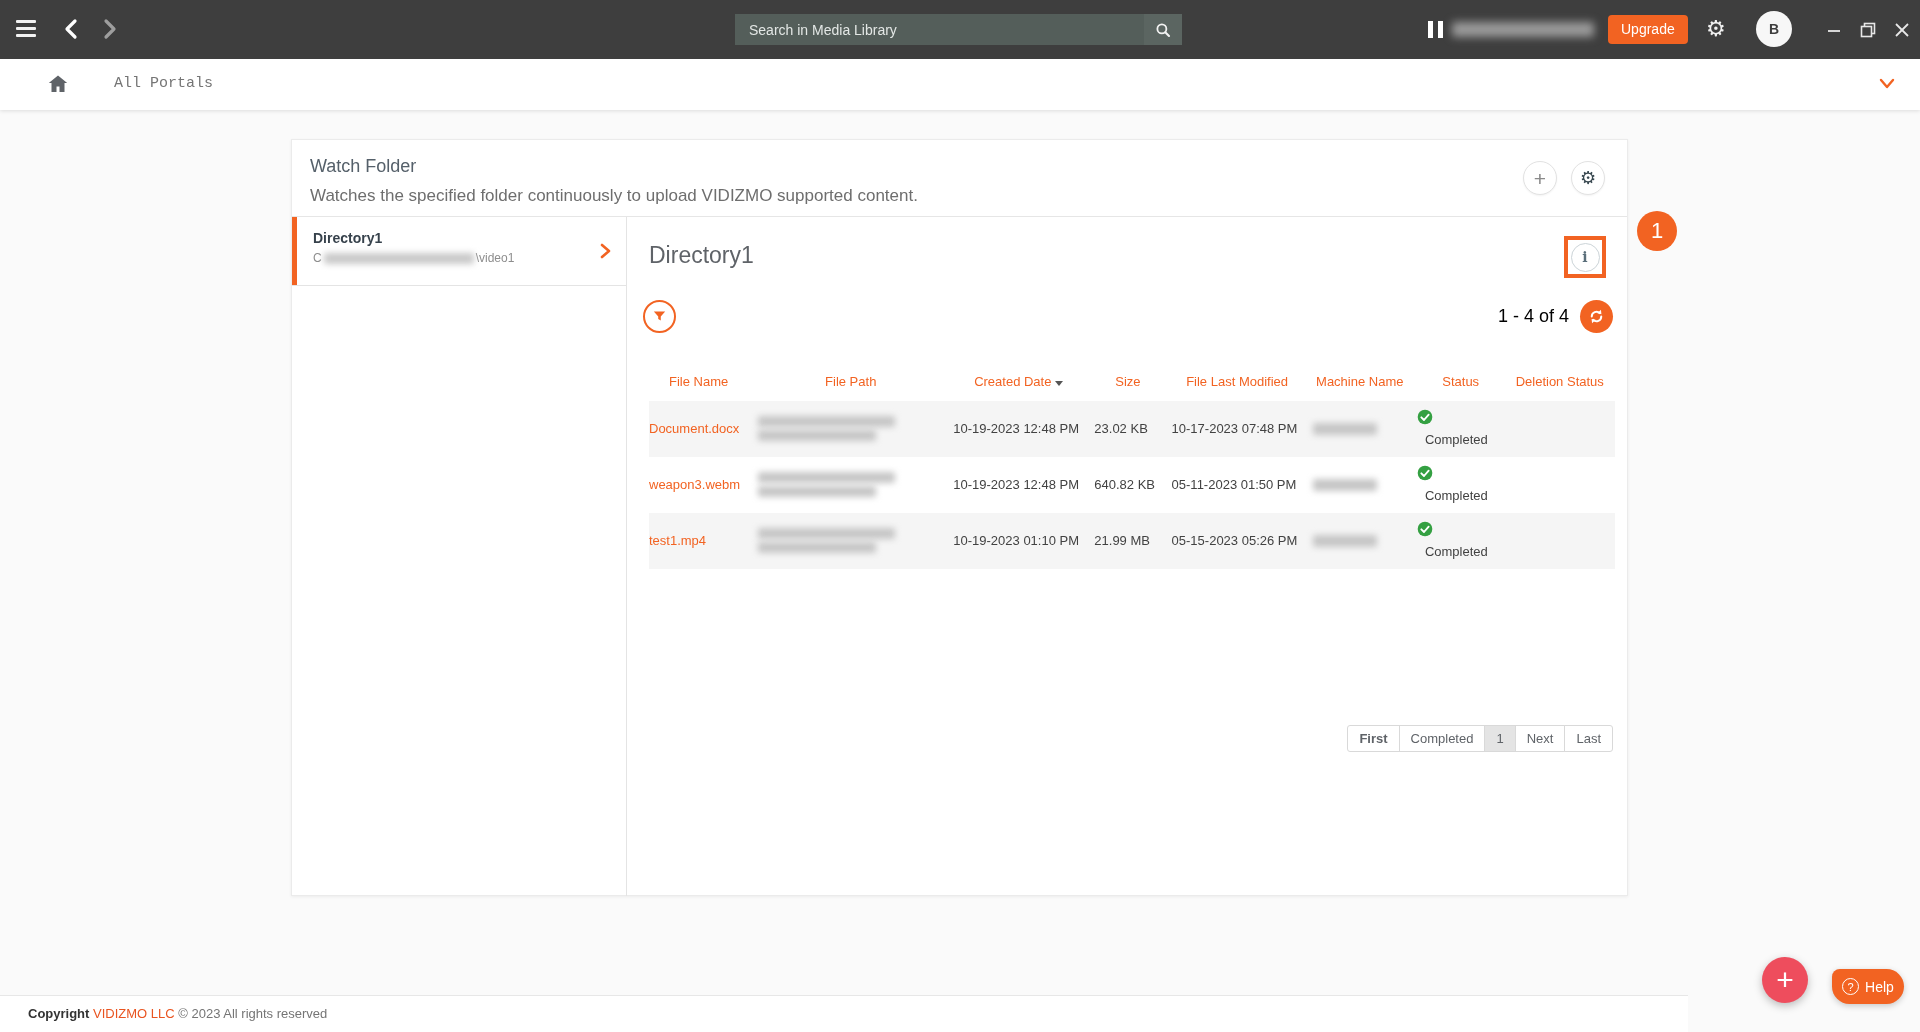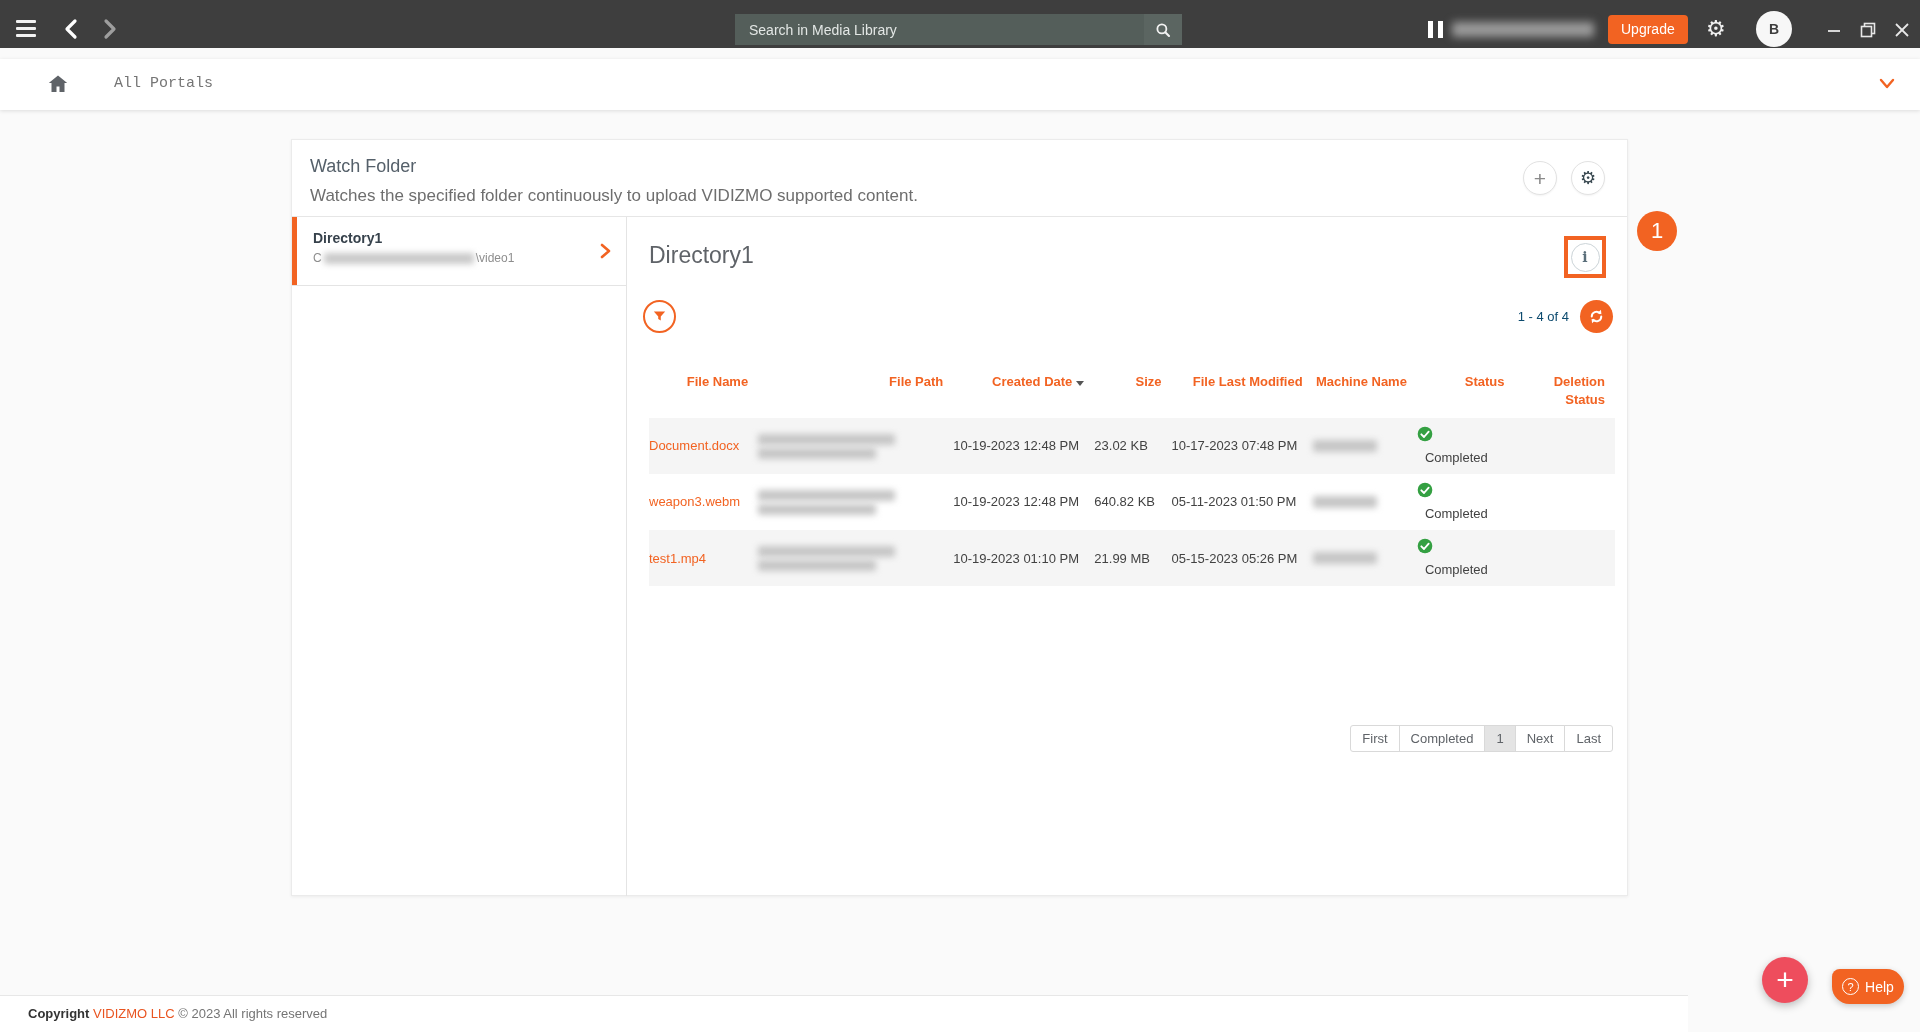--- a/index.html
+++ b/index.html
@@ -1,20 +1,20 @@
 <!DOCTYPE html>
 <html><head>
 <meta charset="utf-8">
 <style>
   * { margin:0; padding:0; box-sizing:border-box; }
   html,body { width:1920px; height:1032px; overflow:hidden;
     font-family:"Liberation Sans","DejaVu Sans",sans-serif; background:#fafafa; }
 
   
-  .topbar { position:absolute; left:0; top:0; width:1920px; height:48px; background:#3e3e3e; z-index:30; }
+  .topbar { position:absolute; left:0; top:0; width:1920px; height:59px; background:#3e3e3e; z-index:30; }
   .topbar .abs { position:absolute; }
   .hamburger { left:16px; top:20px; width:22px; height:18px; cursor:pointer; }
   .hamburger span { display:block; width:20px; height:3px; background:#f2f2f2; border-radius:1px; margin-bottom:4px; }
   .nav-chev { top:17px; width:24px; height:24px; cursor:pointer; }
   .search-wrap { left:735px; top:14px; width:447px; height:31px; display:flex; background:#545e5a; }
   .search-wrap input { flex:1; background:transparent; border:none; outline:none; color:#f0f0f0;
     font-size:14px; padding:0 14px; font-family:inherit; }
   .search-wrap input::placeholder { color:#e3e7e5; opacity:1; }
   .search-btn { width:38px; height:31px; background:#5b6561; display:flex; align-items:center; justify-content:center; cursor:pointer; }
   .pause-icon { left:1428px; top:21px; width:15px; height:17px; display:flex; gap:5px; }
@@ -66,43 +66,43 @@
   .panel-title { position:absolute; left:22px; top:25px; font-size:23px; font-weight:400; color:#5f6368; }
   .info-highlight { position:absolute; right:21px; top:19px; width:42px; height:42px; background:#fff;
     border:4px solid #f26322; display:flex; align-items:center; justify-content:center; cursor:pointer; }
   .info-circle { width:29px; height:29px; border-radius:50%; border:1px solid #ccd4d8; display:flex;
     align-items:center; justify-content:center; font-family:"DejaVu Serif",serif; font-weight:bold;
     font-size:14px; color:#5a6e7a; }
   .panel-toolbar { position:absolute; left:0; right:0; top:83px; height:34px; }
   .filter-btn { position:absolute; left:16px; top:0; width:33px; height:33px; border-radius:50%;
     border:2.5px solid #f26322; display:flex; align-items:center; justify-content:center; cursor:pointer; background:#fff; }
   .range-group { position:absolute; right:14px; top:0; display:flex; align-items:center; gap:11px; }
-  .range-label { font-size:13px; color:#0c4a6e; }
+  .range-label { font-size:18px; color:#000000; }
   .refresh-btn { width:33px; height:33px; border-radius:50%; background:#f26322; display:flex;
     align-items:center; justify-content:center; cursor:pointer; }
 
   
   .tbl { position:absolute; left:22px; top:150px; width:966px; border-collapse:collapse; table-layout:fixed; }
-  .tbl th { text-align:right; vertical-align:top; font-size:13px; font-weight:700; color:#f26322;
+  .tbl th { text-align:center; vertical-align:top; font-size:13px; font-weight:400; color:#f26322;
     padding:6px 10px 10px 0; line-height:1.35;margin-left:44px; }
   .tbl td { font-size:13px; color:#424242; padding:8px 10px 8px 0; vertical-align:middle; line-height:1.35; height:55px; }
   .tbl tr.stripe td { background:#f5f5f5; }
   .sort-caret { display:inline-block; width:0; height:0; border-left:4px solid transparent;
     border-right:4px solid transparent; border-top:5px solid #555; margin-left:4px; }
   .file-link { color:#f26322; text-decoration:none; word-break:break-all; cursor:pointer; }
   .redact-line { width:137px; height:11px; background:#c6c6c6; filter:blur(3px); border-radius:2px; margin:3px 0; }
   .redact-line.short { width:118px; }
   .redact-machine { width:64px; height:12px; background:#c6c6c6; filter:blur(3px); border-radius:2px; }
   .status-cell .txt { display:block; margin-top:2px;margin-left:8px; }
 
   
   .pager { position:absolute; right:14px; top:508px; display:flex; }
   .pager .pg { border:1px solid #d9d9d9; background:#fff; color:#5f6368; font-size:13px; font-family:inherit;
     padding:5px 11px; cursor:pointer; margin-left:-1px; }
-  .pager .pg:first-child { border-radius:3px 0 0 3px; margin-left:16px; }
+  .pager .pg:first-child { border-radius:3px 0 0 3px; margin-left:16px;font-weight:bold; }
   .pager .pg:last-child { border-radius:0 3px 3px 0; }
   .pager .pg.active { background:#e4e4e4; cursor:default; }
 
   
   .anno-badge { position:absolute; left:1637px; top:101px; width:40px; height:40px; border-radius:50%;
     background:#f26322; color:#fff; font-size:22px; display:flex; align-items:center; justify-content:center; }
 
   
   .footer { position:absolute; left:0; bottom:0; width:1688px; height:37px; background:#fff;
     border-top:1px solid #e7e7e7; z-index:10; }

